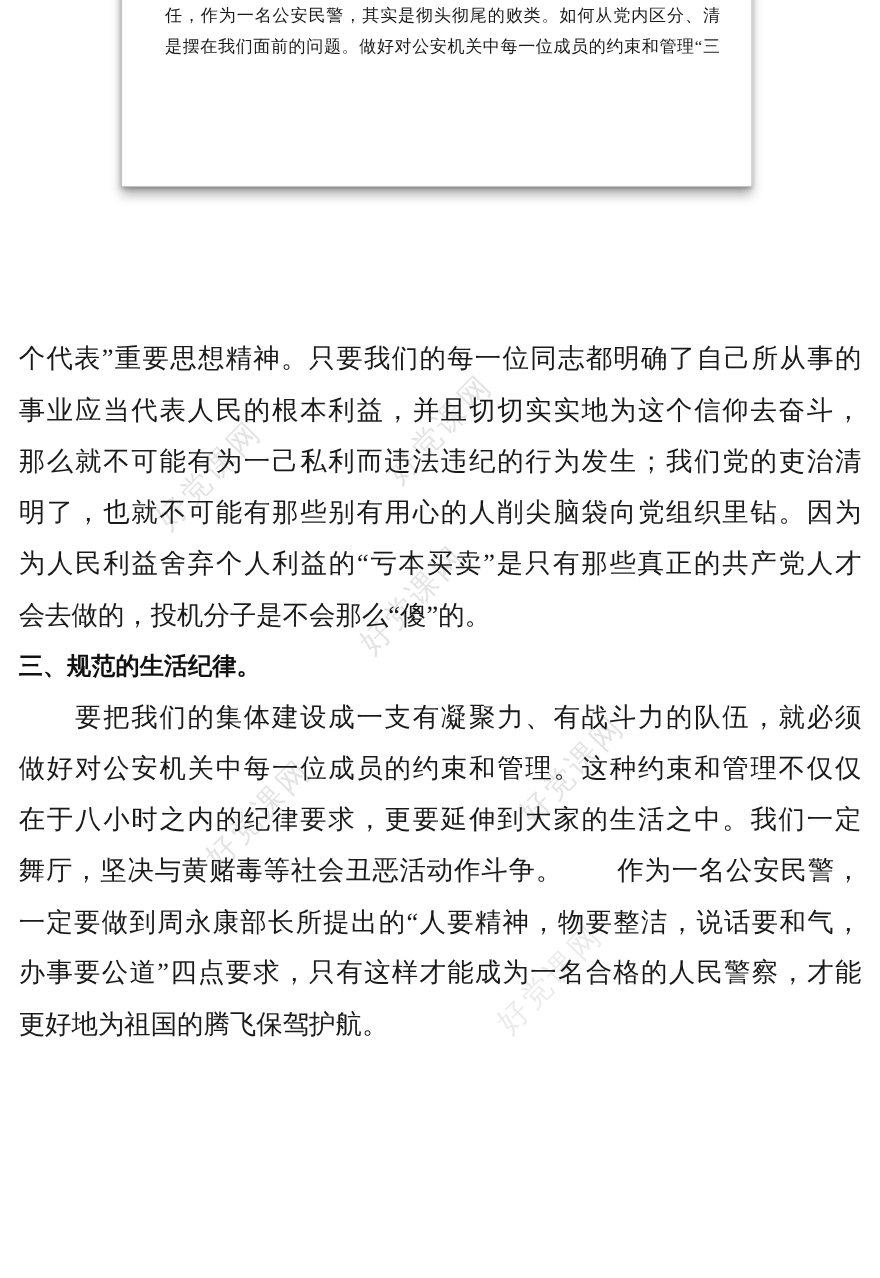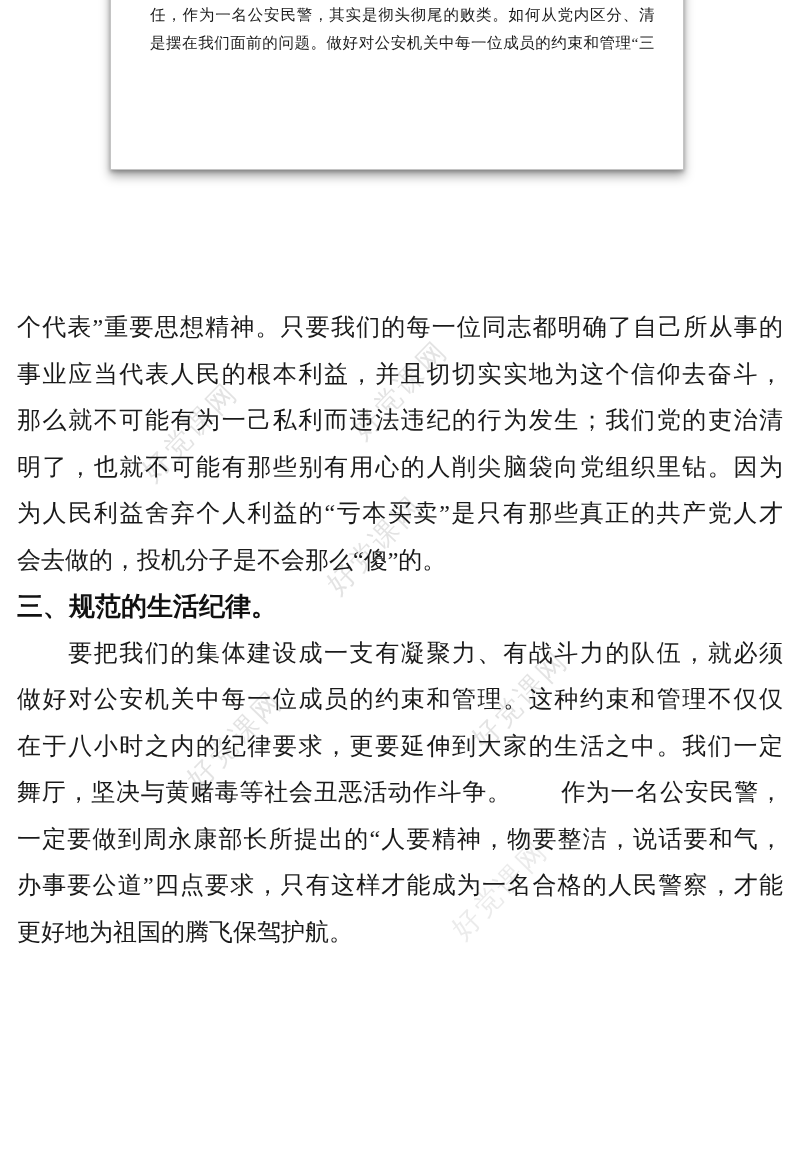--- a/index.html
+++ b/index.html
@@ -54,21 +54,21 @@
     text-align-last: justify;
     white-space: nowrap;
   }
   .doc-line.para-end {
     text-align: right;
     text-align-last: left;
   }
   .section-heading {
     font-family: "Liberation Sans", "DejaVu Sans", sans-serif;
     font-weight: 700;
-    font-size: 26px;
+    font-size: 22px;
     line-height: 46.5px;
     color: #111111;
     text-align: left;
   }
 
   
   .watermark {
     position: absolute;
     font-family: "Liberation Sans", "DejaVu Sans", sans-serif;
     font-size: 28px;

